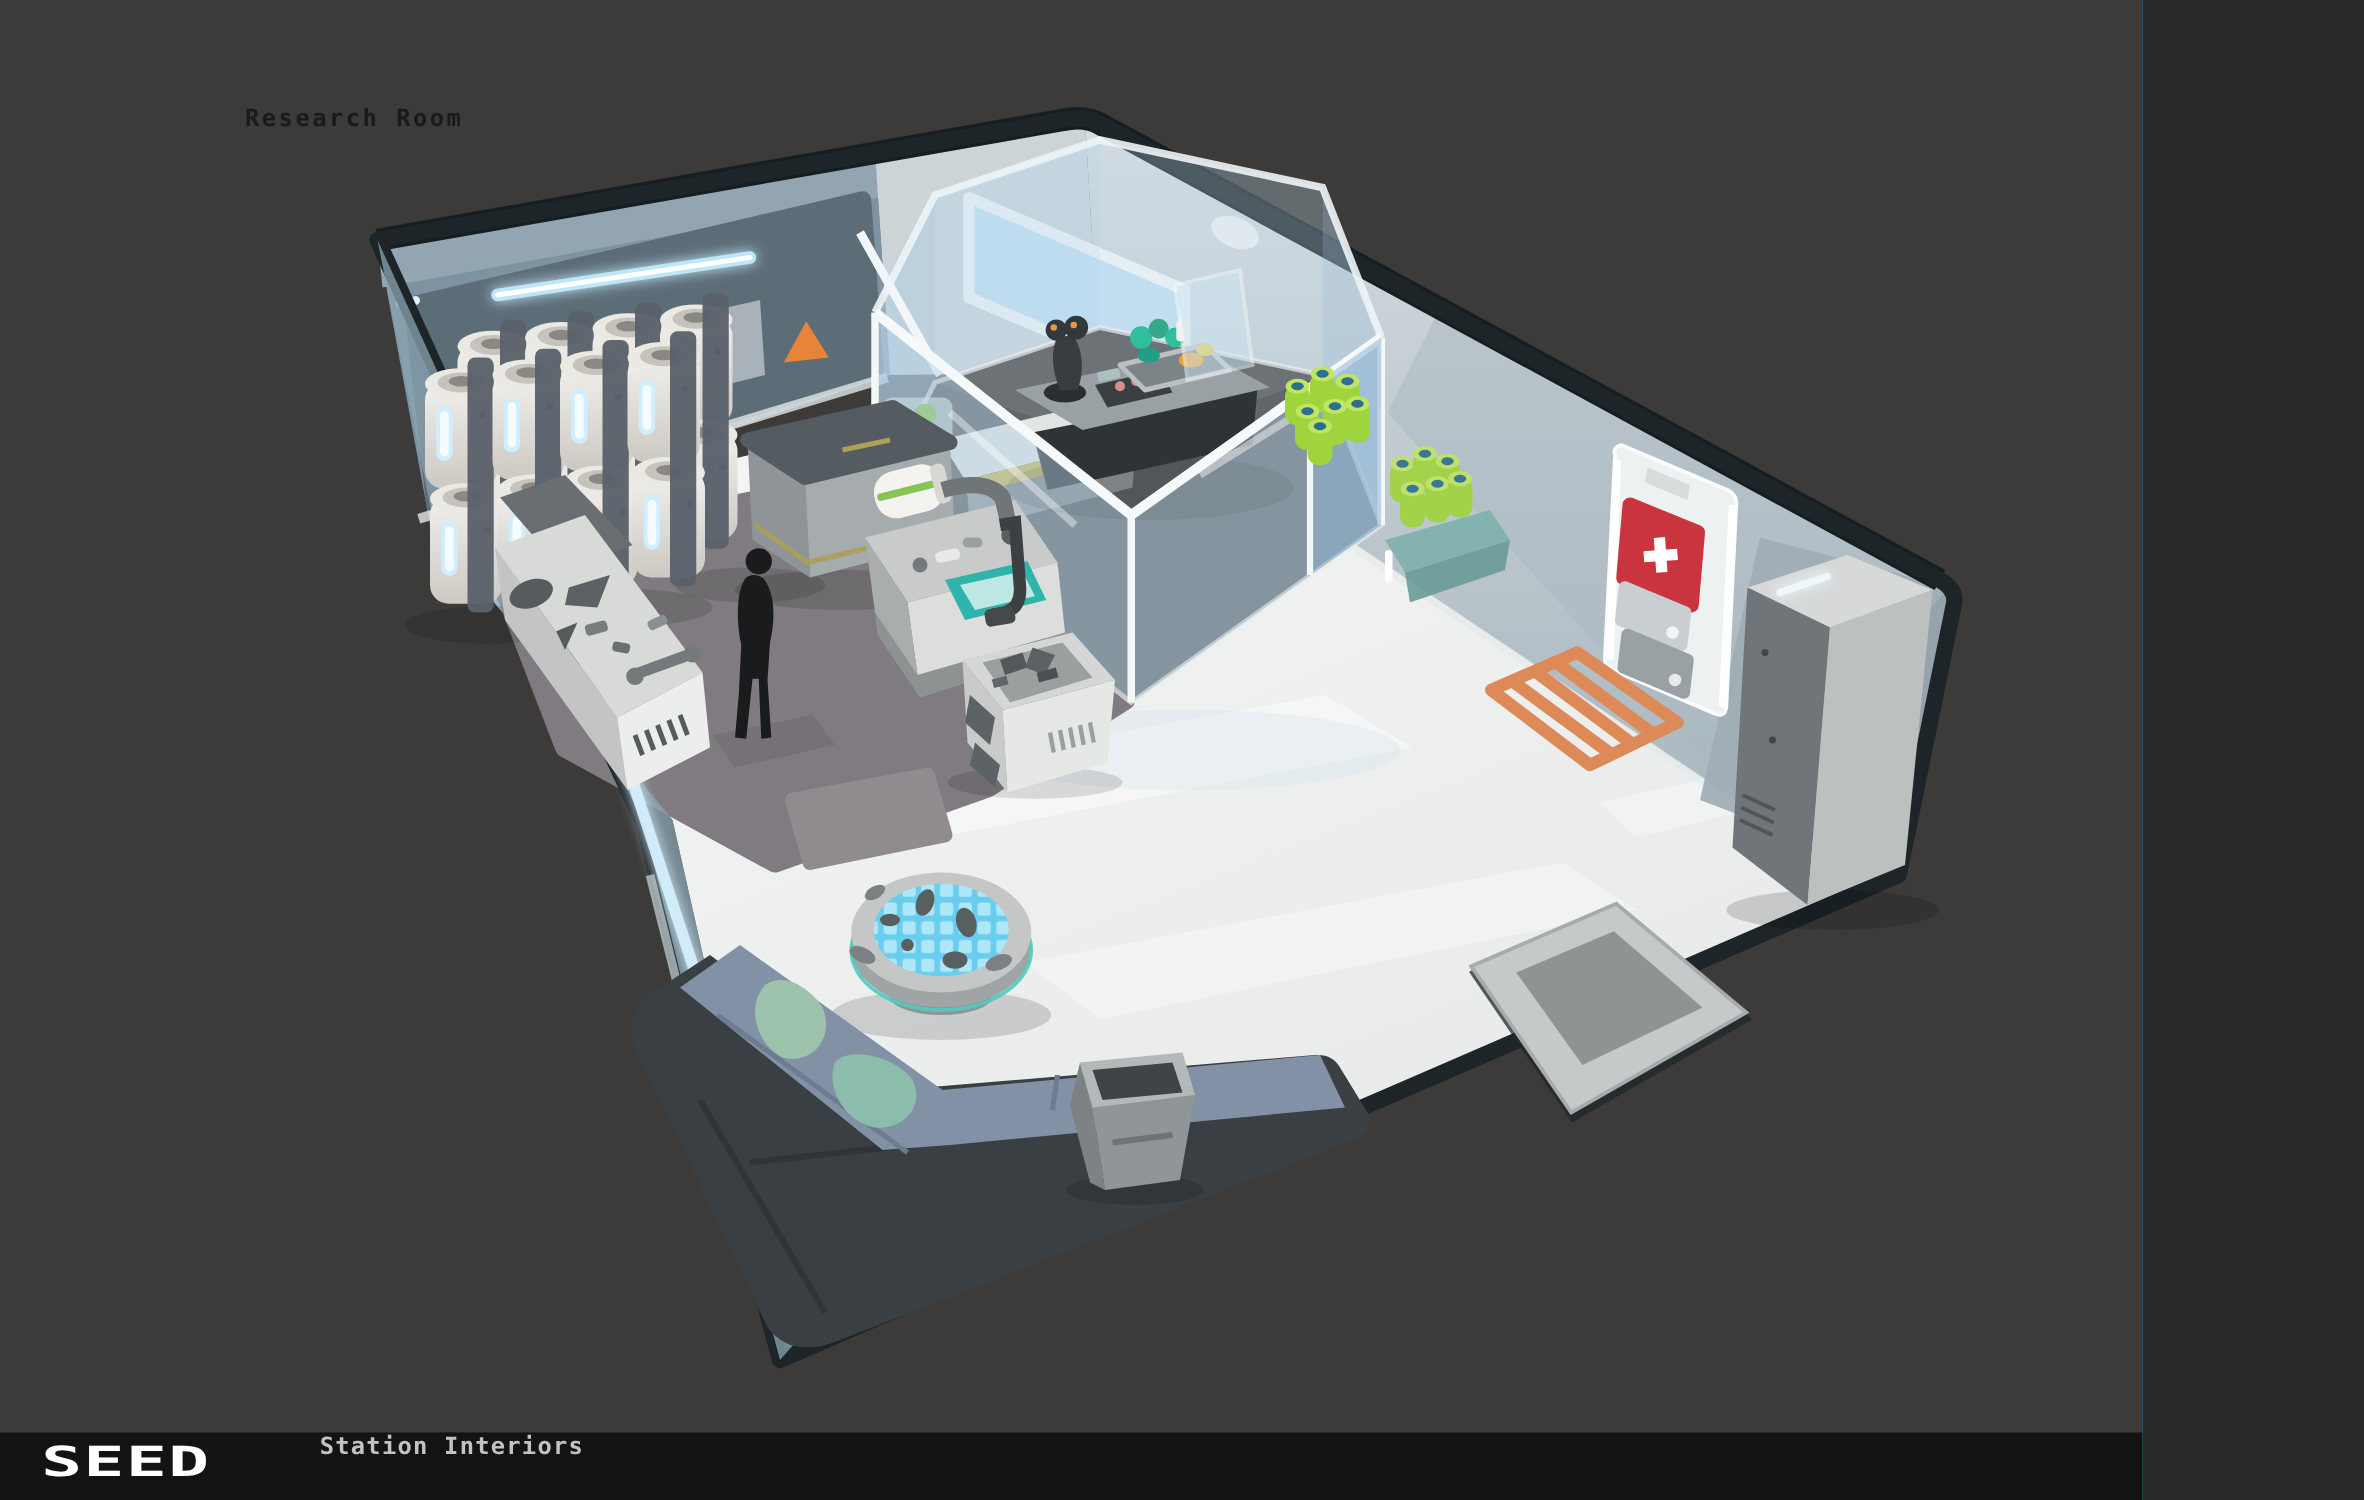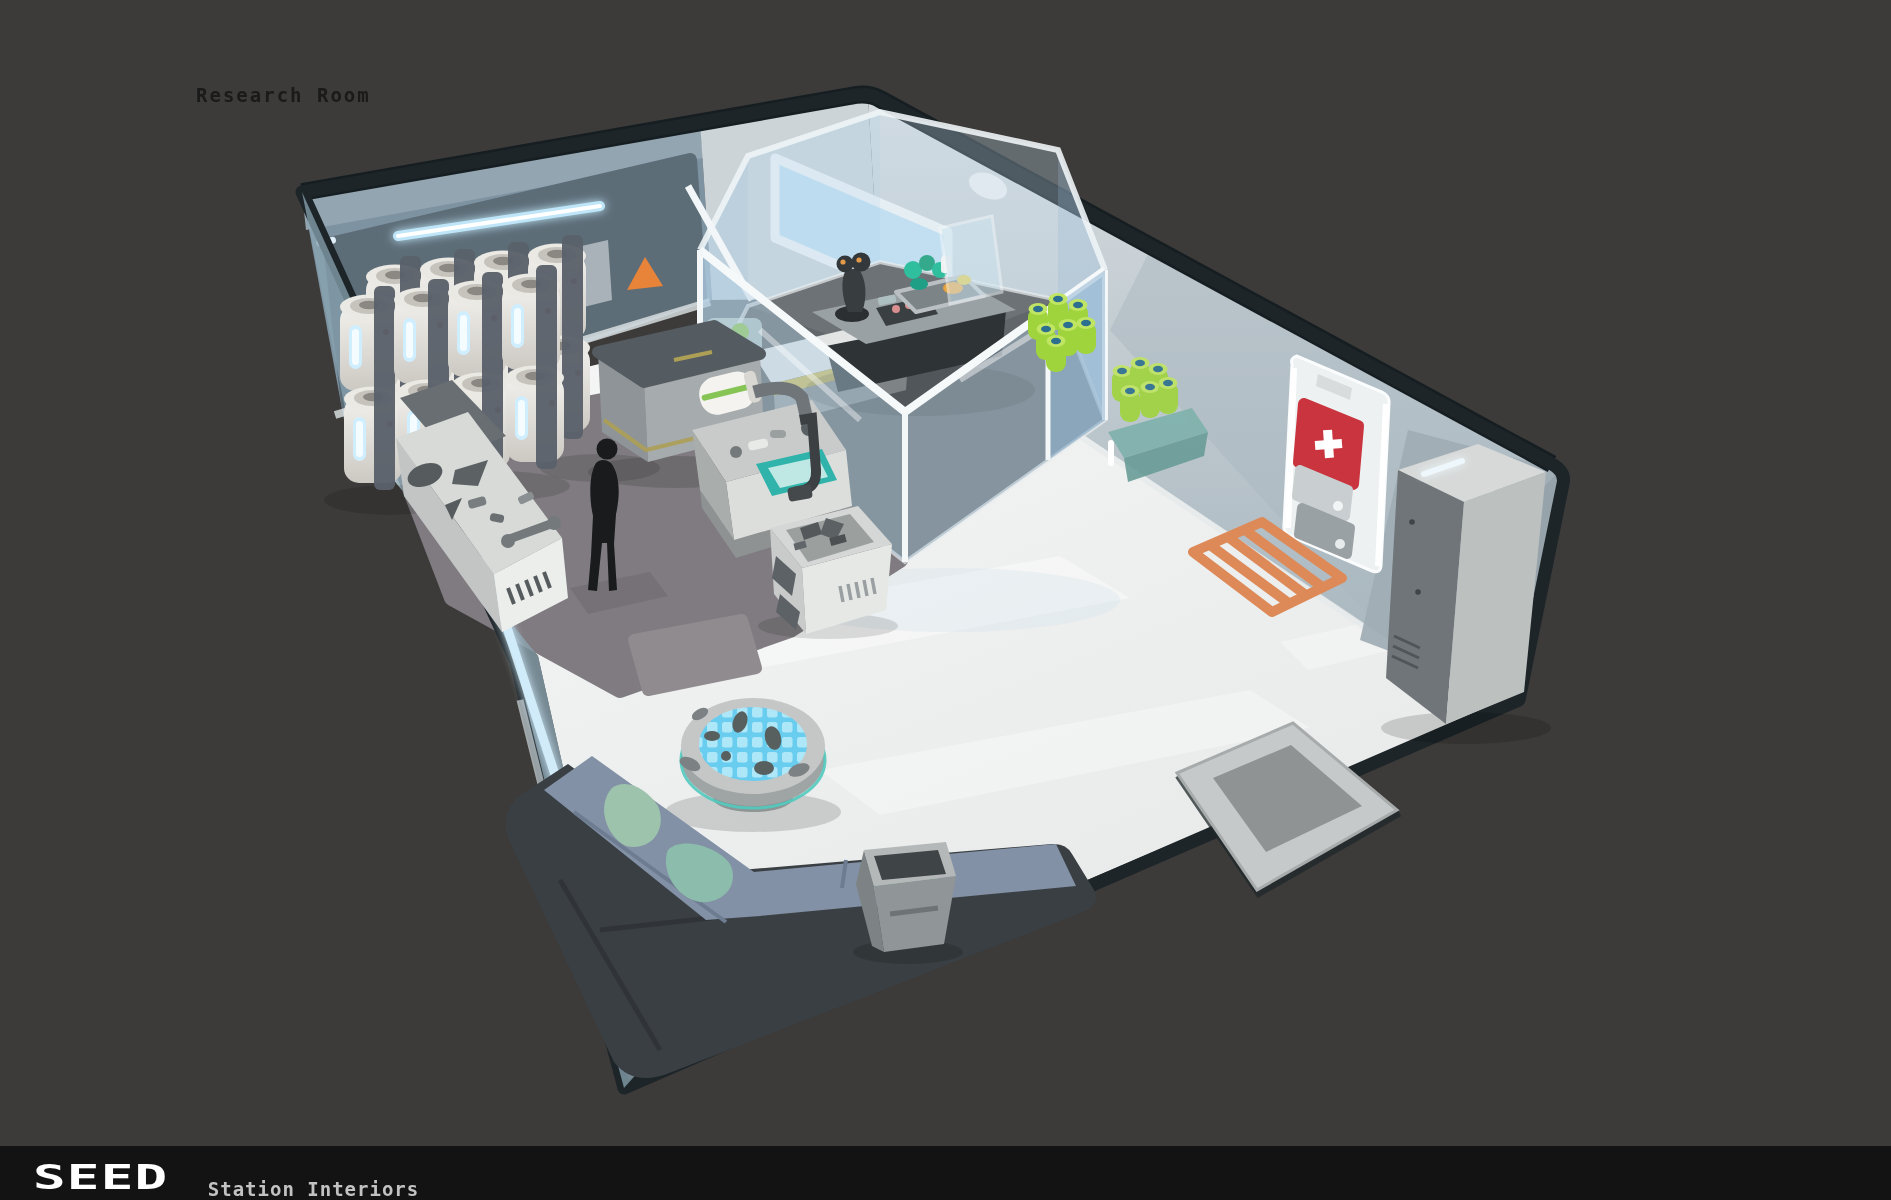--- a/index.html
+++ b/index.html
@@ -1,22 +1,22 @@
 <!DOCTYPE html>
 <html><head>
 <meta charset="utf-8">
 <style>
   html,body{margin:0;padding:0;background:#2a2928;}
-  #stage{position:relative;width:1891px;height:1200px;overflow:hidden;
+  #stage{position:relative;width:1714px;height:1200px;overflow:hidden;
          font-family:"DejaVu Sans Mono", monospace;background:#0ea5e9;}
   #scene-svg{position:absolute;left:0;top:0;}
   .page-title{position:absolute;left:196px;top:84px;font-size:19px;font-weight:bold;
               letter-spacing:2px;color:#1a1a1a;user-select:none;}
   .footer-bar{position:absolute;left:0;bottom:0;width:100%;height:54px;background:#141313;
-              display:flex;align-items:flex-end;}
+              display:flex;align-items:flex-start;gap:48px;}
   .seed-logo{display:inline-block;margin-left:33px;color:#ffffff;font-weight:bold;
              font-size:46px;line-height:1;letter-spacing:1px;
              transform:scale(1.18,.72);transform-origin:left center;}
   .footer-subtitle{margin-left:60px;color:#c2c2c2;font-weight:bold;font-size:19px;
                    letter-spacing:1px;}
 </style>
 </head>
 <body>
 
 <div id="stage">

